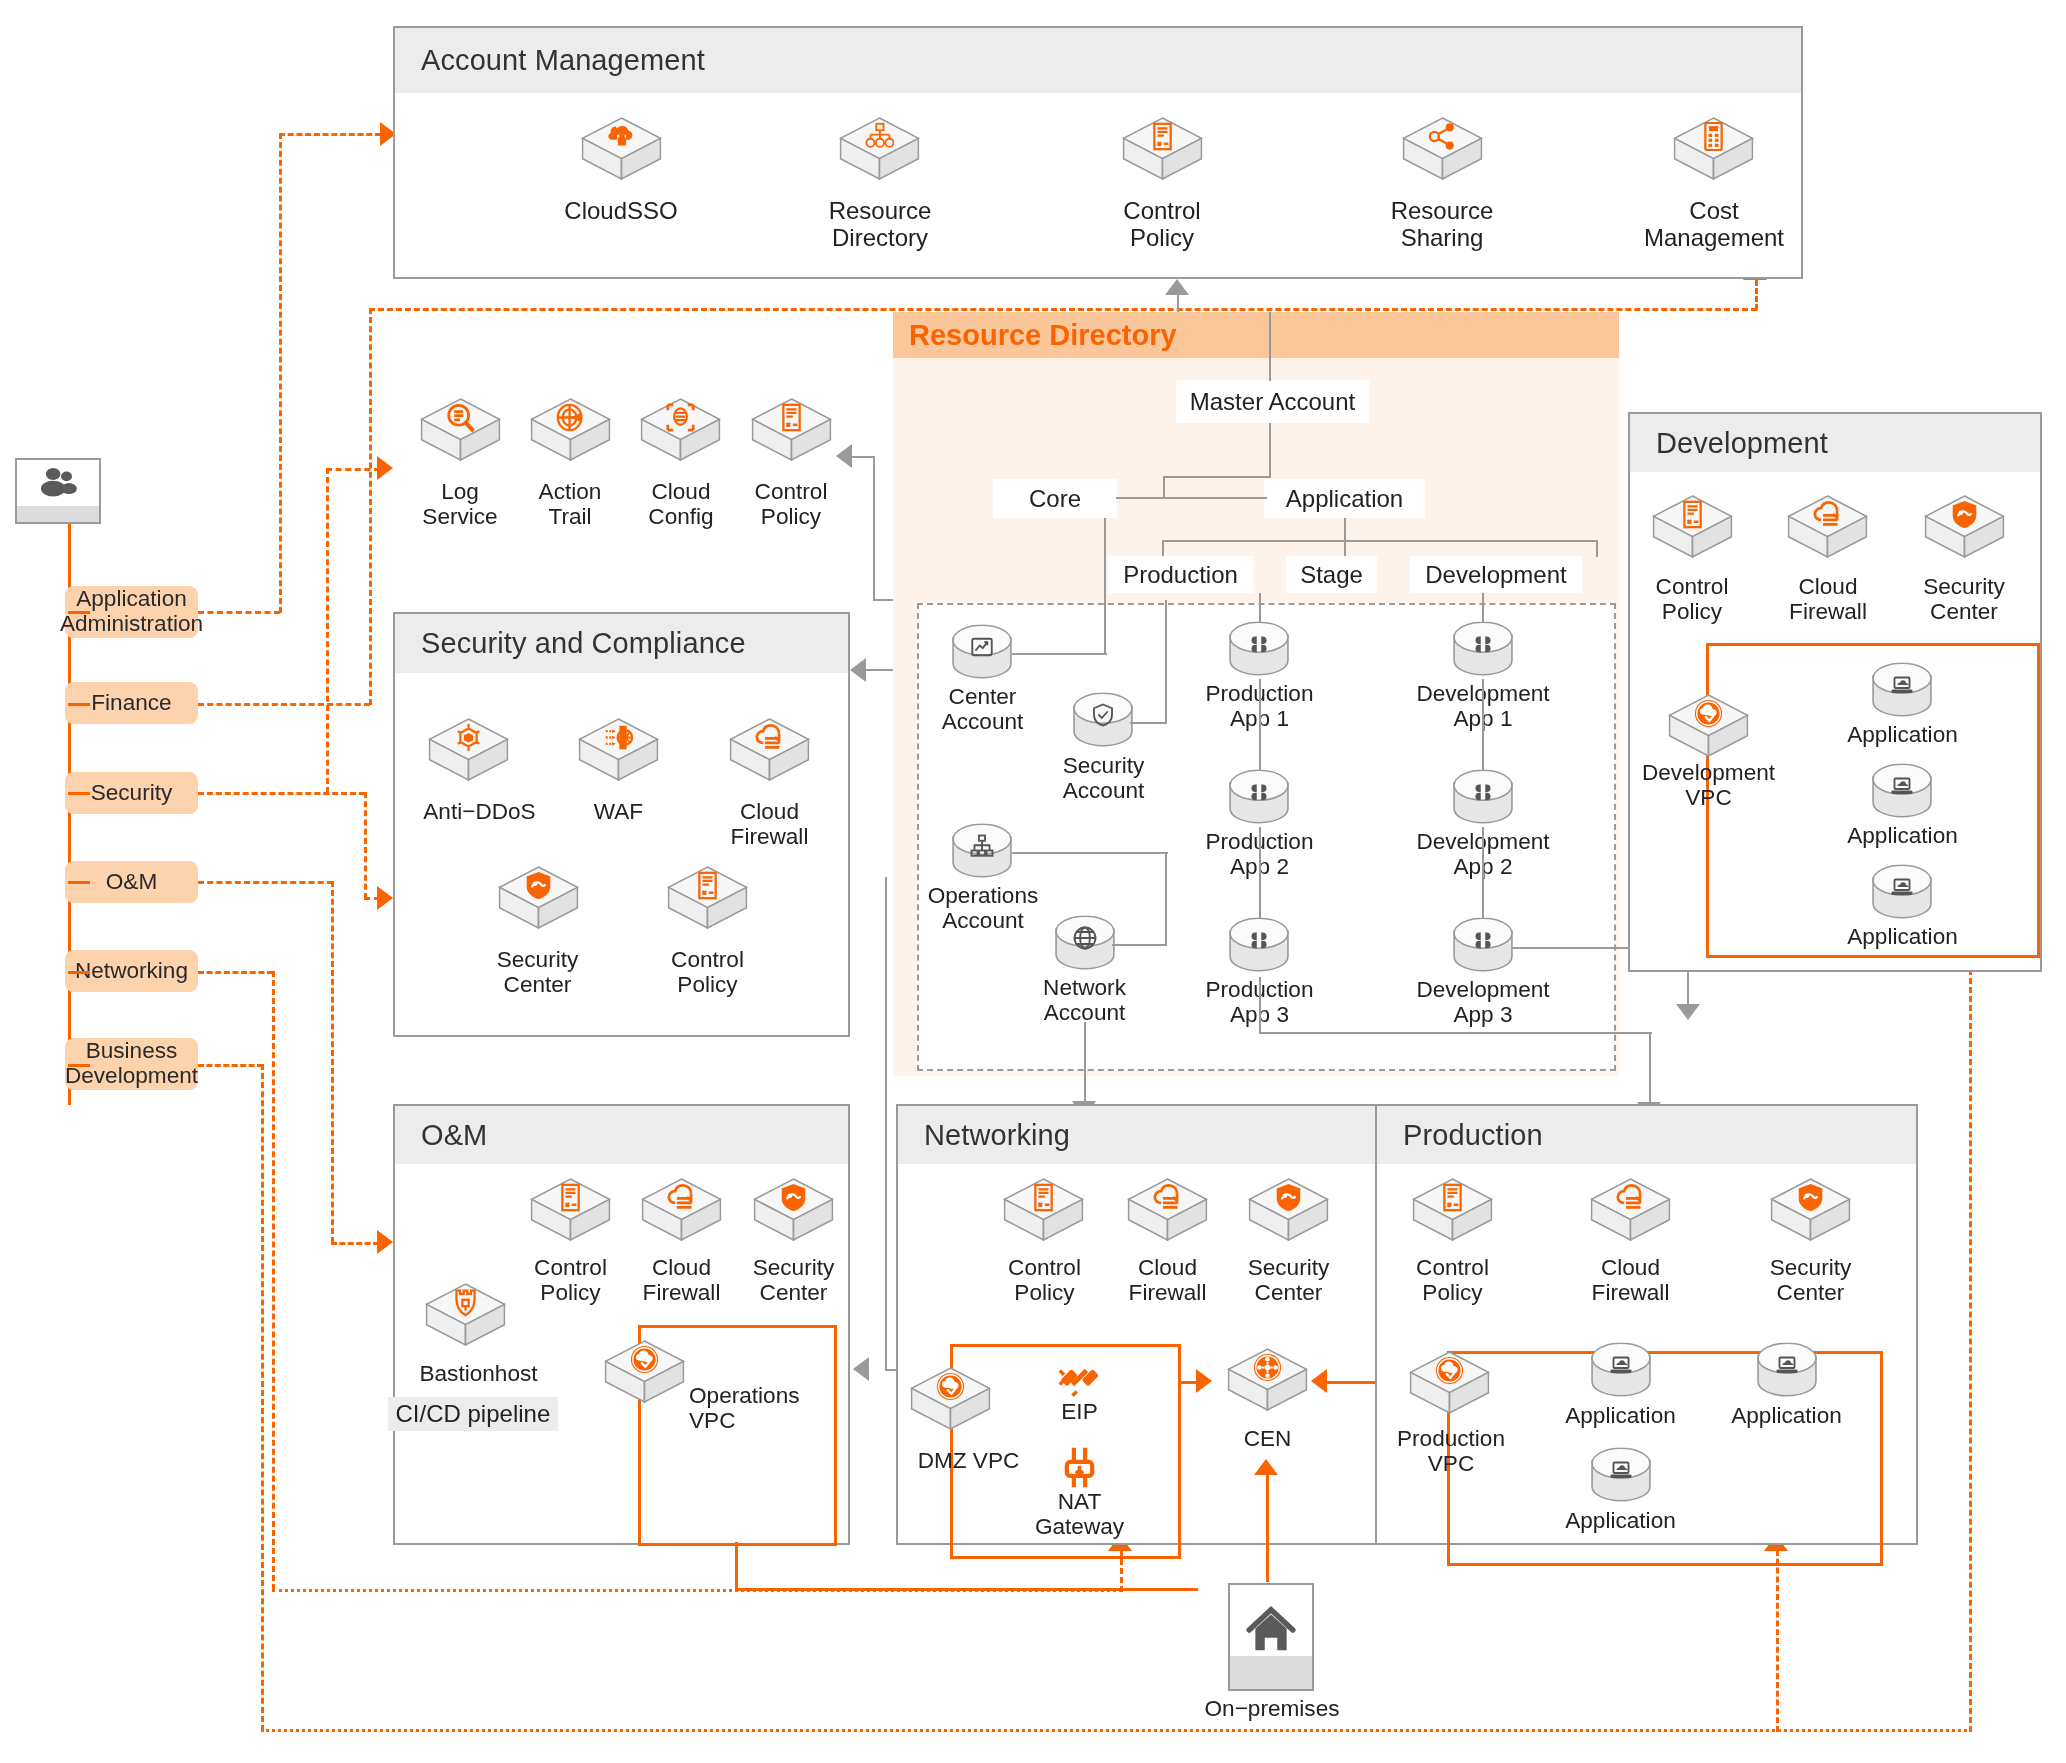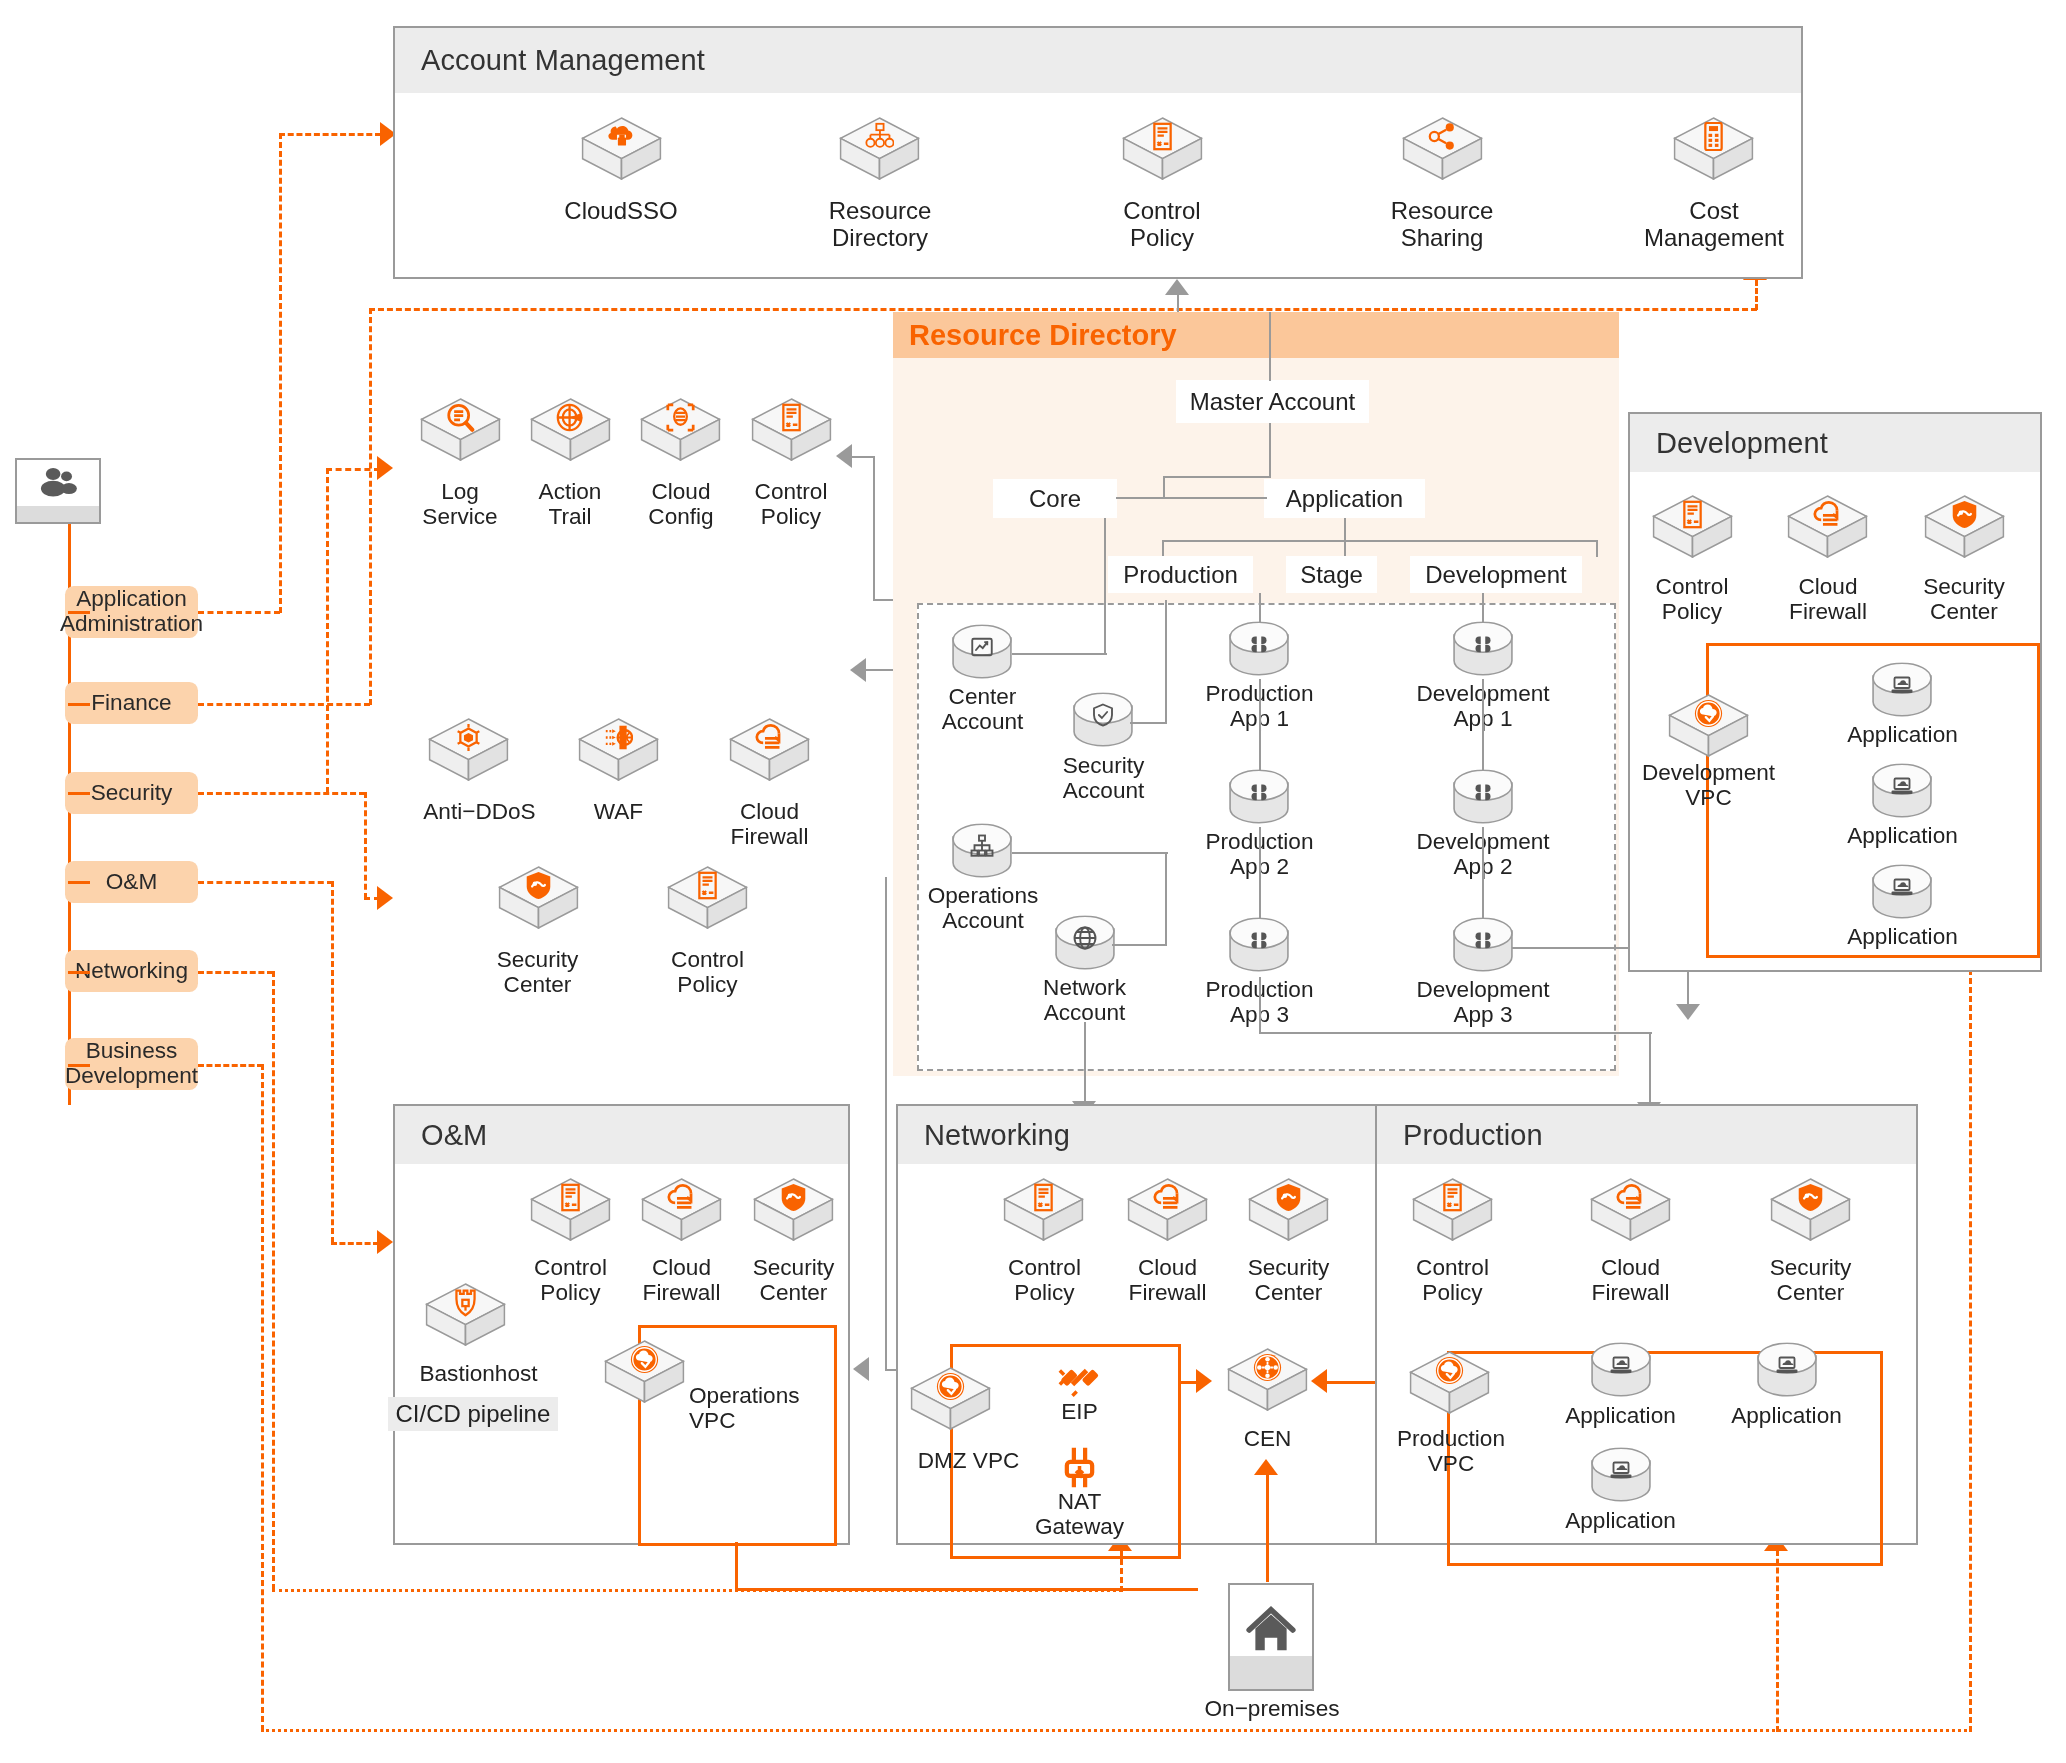--- a/index.html
+++ b/index.html
@@ -434,20 +434,25 @@
       </div>
     </div>
   <div class="lbl sm" style="left:729px;top:479px;width:124px;">Control
 Policy</div>
 
   <div class="gl h" style="left:873px;top:599px;width:108px;"></div>
   <div class="gl v" style="left:873px;top:456px;height:145px;"></div>
   <div class="gl h" style="left:852px;top:456px;width:22.6px;"></div>
   <div class="arw g-l" style="left:836px;top:444px;"></div>
 
+  <div class="panel" style="left:393px;top:612px;width:457px;height:425px;">
+    <div class="phead" style="height:59px;">
+      <span class="ptitle">Security and Compliance</span>
+    </div>
+  </div>
   <div class="cube" style="left:428px;top:718px;">
     <svg viewBox="0 0 150 118" width="81" height="63">
         <use href="#cube-body"></use>
       </svg>
       <div class="glyph">
         <svg viewBox="0 0 54 54" width="29" height="29">
           <use href="#i-anti-ddos"></use>
         </svg>
       </div>
     </div>

